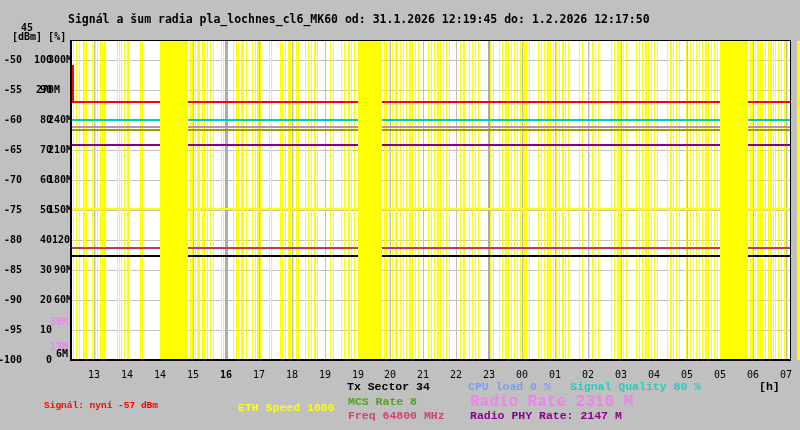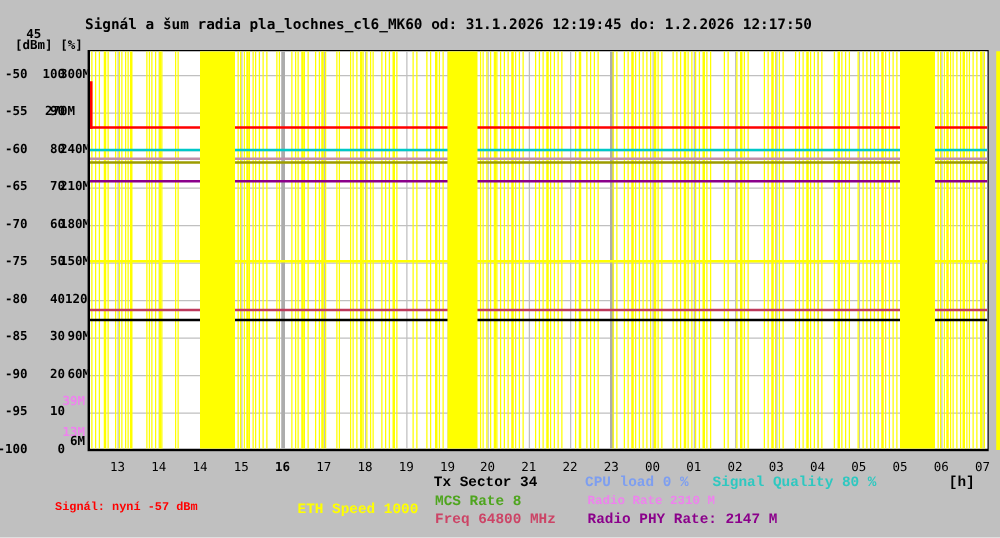--- a/index.html
+++ b/index.html
@@ -332,18 +332,18 @@
     <div class="xlab" style="position: absolute; left: 739px; top: 368px;">06</div>
     <div class="xlab" style="position: absolute; left: 772px; top: 368px;">07</div>
   </div>
 
 <div id="legend">
     <div class="leg" style="position: absolute; left: 347px; top: 380px; color: rgb(0, 0, 0); font-size: 11.5px;">Tx Sector 34</div>
     <div class="leg" style="position: absolute; left: 468px; top: 380px; color: rgb(125, 158, 240); font-size: 11.5px;">CPU load 0 %</div>
     <div class="leg" style="position: absolute; left: 570px; top: 380px; color: rgb(46, 200, 192); font-size: 11.5px;">Signal Quality 80 %</div>
     <div class="leg" style="position: absolute; left: 759px; top: 380px; color: rgb(0, 0, 0); font-size: 11.5px;">[h]</div>
     <div class="leg" style="position: absolute; left: 348px; top: 395px; color: rgb(78, 165, 30); font-size: 11.5px;">MCS Rate 8</div>
-    <div class="leg" style="position: absolute; left: 470px; top: 395px; color: rgb(238, 130, 238); font-size: 10px;">Radio Rate 2310 M</div>
+    <div class="leg" style="position: absolute; left: 470px; top: 395px; color: rgb(238, 130, 238); font-size: 16px;">Radio Rate 2310 M</div>
     <div class="leg" style="position: absolute; left: 348px; top: 409px; color: rgb(204, 68, 102); font-size: 11.5px;">Freq 64800 MHz</div>
     <div class="leg" style="position: absolute; left: 470px; top: 409px; color: rgb(139, 0, 139); font-size: 11.5px;">Radio PHY Rate: 2147 M</div>
     <div class="leg" style="position: absolute; left: 44px; top: 399px; color: rgb(255, 0, 0); font-size: 9.5px;">Signál: nyní -57 dBm</div>
     <div class="leg" style="position: absolute; left: 238px; top: 401px; color: rgb(255, 255, 0); font-size: 11.5px;">ETH Speed 1000</div>
   </div>
 
 </body></html>

